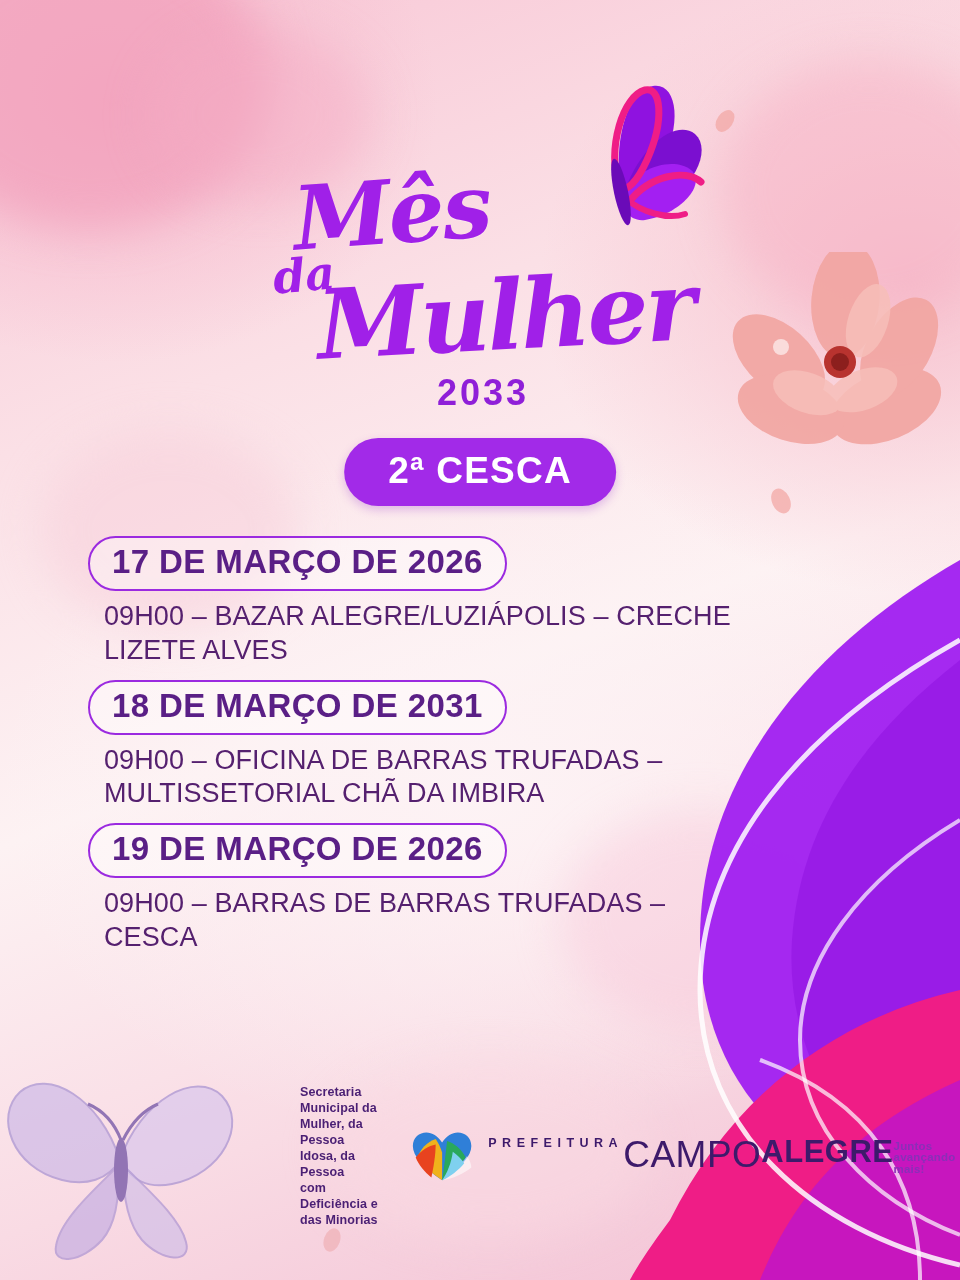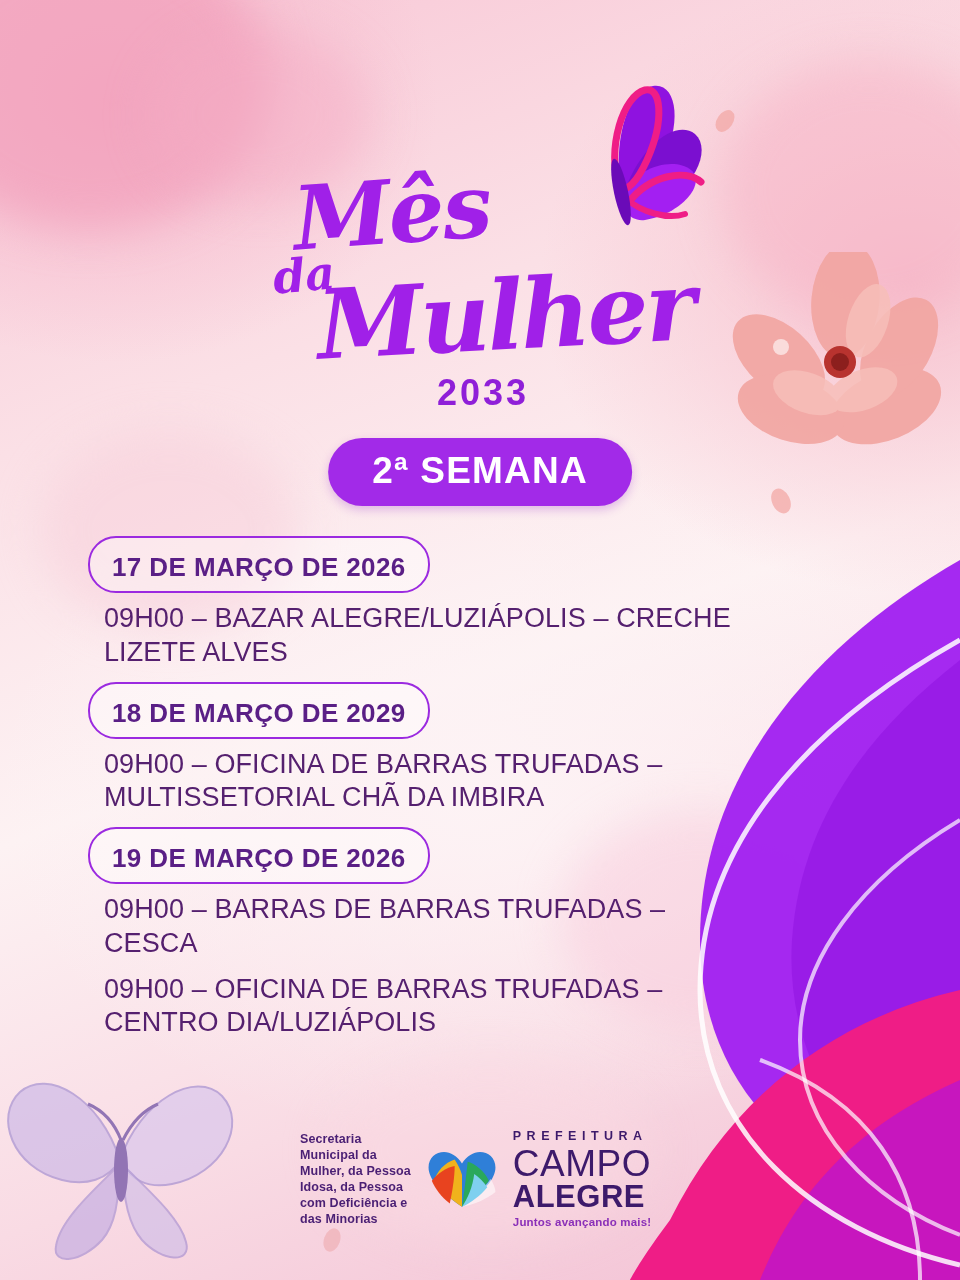--- a/index.html
+++ b/index.html
@@ -172,23 +172,23 @@
     width: 700px;
   }
   .day-block { margin-bottom: 12px; }
   .date-pill {
     display: inline-block;
     border: 2px solid #9b2ae0;
     border-radius: 28px;
     background: rgba(255,255,255,.38);
     color: #5a1f86;
     font-weight: 700;
-    font-size: 26px;
+    font-size: 33px;
     letter-spacing: .4px;
-    padding: 14px 22px 8px;
+    padding: 5px 22px 8px;
     white-space: nowrap;
   }
   .event-line {
     margin: 9px 0 0 16px;
     color: #55206f;
     font-size: 27px;
     line-height: 1.25;
     letter-spacing: .1px;
     max-width: 660px;
   }
@@ -207,21 +207,21 @@
     color: #4a1f74;
     font-weight: 700;
     font-size: 12.5px;
     line-height: 1.28;
     letter-spacing: .1px;
     white-space: pre-line;
     text-align: left;
   }
   .heart-logo { width: 74px; height: 62px; }
   .heart-logo svg { width: 100%; height: 100%; display: block; }
-  .pref-block { display: flex; flex-direction: column; line-height: 1; }
+  .pref-block { display: flex; flex-direction: row; line-height: 1; }
   .pref-small {
     font-size: 12.5px;
     letter-spacing: 5.5px;
     font-weight: 700;
     color: #3d1a6b;
     margin-bottom: 3px;
   }
   .pref-campo {
     font-size: 37px;
     font-weight: 400;
@@ -331,49 +331,46 @@
           </g>
         </svg>
       </div>
       <div class="script-mes">Mês</div>
       <div class="script-da">da</div>
       <div class="script-mulher">Mulher</div>
       <div class="logo-year">2033</div>
     </div>
   </div>
 
-  <div class="week-pill">2ª SEMANA</div>
+  <div class="week-pill">2ª CESCA</div>
 
   <div class="schedule">
 
     <div class="day-block">
       <div class="date-pill">17 DE MARÇO DE 2026</div>
       <div class="event-line">
         <span class="hour">09H00</span><span> – </span><span>BAZAR ALEGRE/LUZIÁPOLIS – CRECHE LIZETE ALVES</span>
       </div>
     </div>
 
     <div class="day-block">
-      <div class="date-pill">18 DE MARÇO DE 2029</div>
+      <div class="date-pill">18 DE MARÇO DE 2031</div>
       <div class="event-line">
         <span class="hour">09H00</span><span> – </span><span>OFICINA DE BARRAS TRUFADAS – MULTISSETORIAL CHÃ DA IMBIRA</span>
       </div>
     </div>
 
     <div class="day-block">
       <div class="date-pill">19 DE MARÇO DE 2026</div>
       <div class="event-line">
         <span class="hour">09H00</span><span> – </span><span>BARRAS DE BARRAS TRUFADAS – CESCA</span>
       </div>
     </div>
 
     <div class="day-block">
-      <div class="event-line">
-        <span class="hour">09H00</span><span> – </span><span>OFICINA DE BARRAS TRUFADAS – CENTRO DIA/LUZIÁPOLIS</span>
-      </div>
     </div>
 
   </div>
 
   <div class="footer">
     <div class="sec-text">Secretaria
 Municipal da
 Mulher, da Pessoa
 Idosa, da Pessoa
 com Deficiência e

